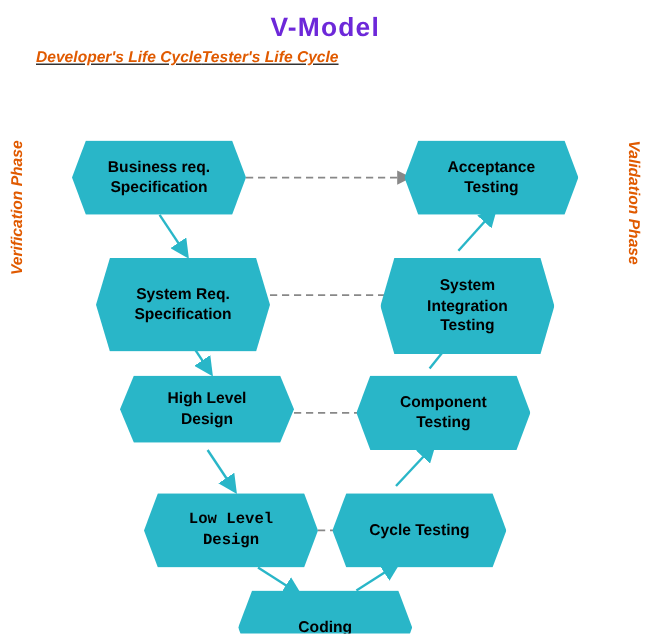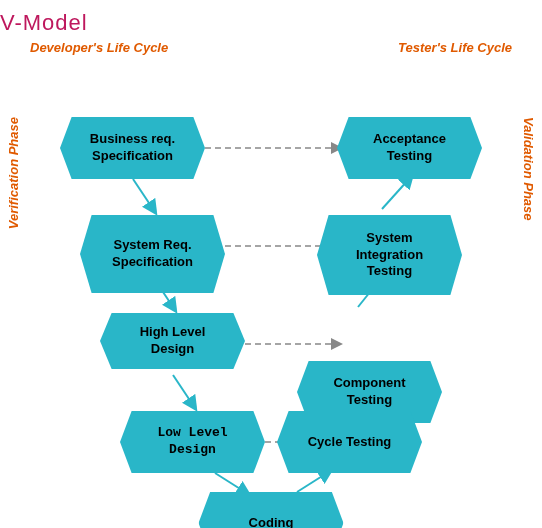--- a/index.html
+++ b/index.html
@@ -6,31 +6,32 @@
     body {
       width: 542px;
       height: 528px;
       background: #fff;
       font-family: Arial, sans-serif;
       overflow: hidden;
       position: relative;
     }
 
     .page-title {
+      text-align: center;
       font-size: 22px;
-      color: #be185d;
+      color: #6d28d9;
       padding-top: 10px;
-      font-weight: normal;
+      font-weight: bold;
       letter-spacing: 1px;
     }
 
     .lifecycle-labels {
       display: flex;
-      justify-content: space-between;
       padding: 4px 30px 0 30px;
+      text-decoration: underline;
     }
 
     .lifecycle-label {
       font-size: 13px;
       font-weight: bold;
       font-style: italic;
       color: #e05a00;
     }
 
     .diagram-container {
@@ -120,21 +121,20 @@
       height: 80px;
       right: 80px;
       top: 158px;
     }
 
     .box-component {
       width: 145px;
       height: 62px;
       right: 100px;
       top: 256px;
-      margin-top: 48px;
     }
 
     .box-unit {
       width: 145px;
       height: 62px;
       right: 120px;
       top: 354px;
     }
 
     

